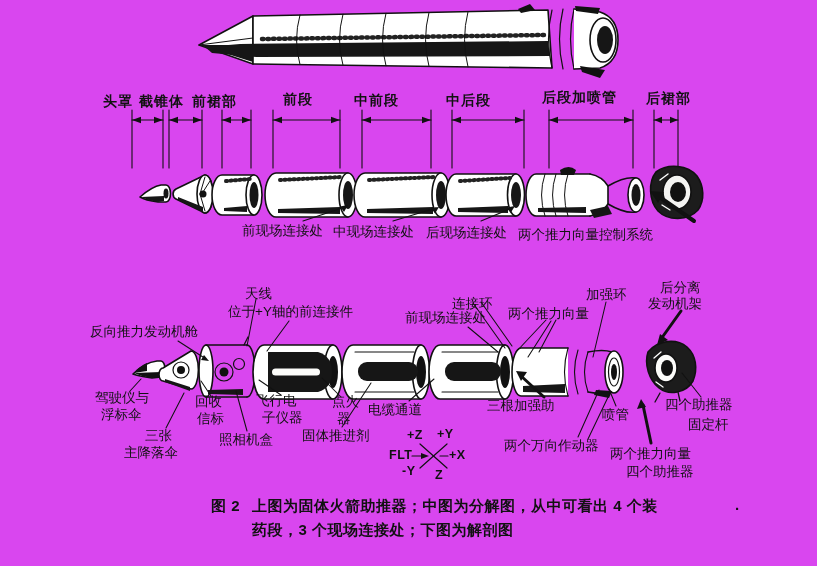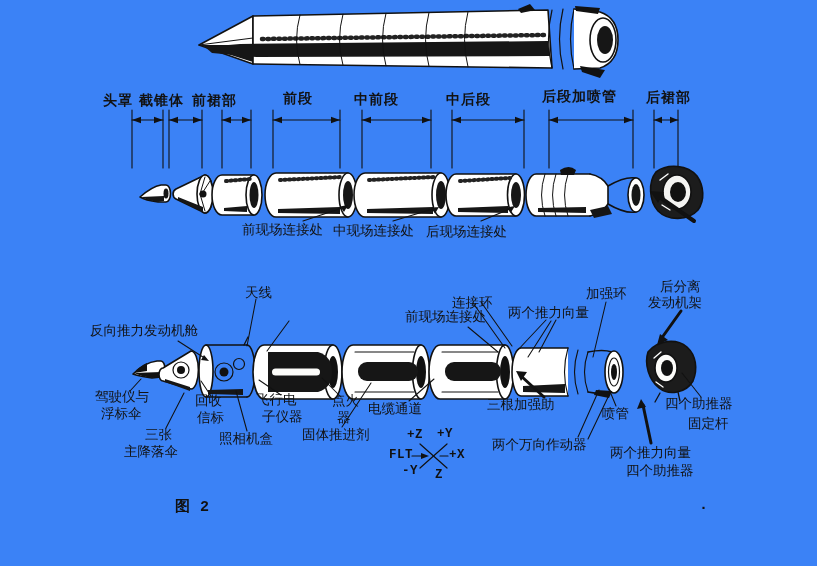--- a/index.html
+++ b/index.html
@@ -1,25 +1,25 @@
 <!DOCTYPE html>
 <html><head>
 <meta charset="utf-8">
 <style>
   html,body{margin:0;padding:0;background:#e8e8e6;}
   .page{
     position:relative;width:817px;height:566px;margin:0 auto;
-    background:#3b82f6;overflow:hidden;
-    font-family:Liberation Mono, monospace;color:#111;
+    background:#d946ef;overflow:hidden;
+    font-family:Liberation Sans, sans-serif;color:#111;
   }
   svg.art{position:absolute;left:0;top:0;}
   .lbl{position:absolute;font-size:13.5px;line-height:1.2;white-space:nowrap;color:#121212;}
   .dim{font-size:14px;font-weight:600;letter-spacing:1px;}
   .ax{position:absolute;font-size:12.5px;font-weight:600;letter-spacing:.5px;white-space:nowrap;}
-  .cap{position:absolute;font-size:15px;font-weight:600;letter-spacing:.5px;white-space:nowrap;}
+  .cap{position:absolute;font-size:15px;font-weight:600;letter-spacing:.5px;white-space:nowrap;margin-left:36px;}
 </style>
 </head>
 <body>
 
 <div class="page">
 
 <svg class="art" width="817" height="566" viewBox="0 0 817 566" fill="none" stroke="#111" stroke-width="1.6" stroke-linecap="round" stroke-linejoin="round">
 
   <g>
     <path d="M199,45 L253,16 L253,64 Z" fill="#fff"></path>
@@ -258,22 +258,24 @@
   <div class="lbl dim" style="left:192px;top:93px">前裙部</div>
   <div class="lbl dim" style="left:283px;top:91px">前段</div>
   <div class="lbl dim" style="left:354px;top:92px">中前段</div>
   <div class="lbl dim" style="left:446px;top:92px">中后段</div>
   <div class="lbl dim" style="left:542px;top:89px">后段加喷管</div>
   <div class="lbl dim" style="left:646px;top:90px">后裙部</div>
 
   <div class="lbl" style="left:242px;top:223px">前现场连接处</div>
   <div class="lbl" style="left:333px;top:224px">中现场连接处</div>
   <div class="lbl" style="left:426px;top:225px">后现场连接处</div>
+  <div class="lbl" style="left:518px;top:227px">两个推力向量控制系统</div>
 
   <div class="lbl" style="left:245px;top:286px">天线</div>
+  <div class="lbl" style="left:228px;top:304px">位于+Y轴的前连接件</div>
   <div class="lbl" style="left:90px;top:324px">反向推力发动机舱</div>
   <div class="lbl" style="left:452px;top:296px">连接环</div>
   <div class="lbl" style="left:405px;top:310px">前现场连接处</div>
   <div class="lbl" style="left:508px;top:306px">两个推力向量</div>
   <div class="lbl" style="left:586px;top:287px">加强环</div>
   <div class="lbl" style="left:660px;top:280px">后分离</div>
   <div class="lbl" style="left:648px;top:296px">发动机架</div>
 
   <div class="lbl" style="left:95px;top:390px">驾驶仪与</div>
   <div class="lbl" style="left:101px;top:407px">浮标伞</div>
@@ -283,28 +285,30 @@
   <div class="lbl" style="left:124px;top:445px">主降落伞</div>
   <div class="lbl" style="left:219px;top:432px">照相机盒</div>
   <div class="lbl" style="left:256px;top:393px">飞行电</div>
   <div class="lbl" style="left:262px;top:410px">子仪器</div>
   <div class="lbl" style="left:332px;top:394px">点火</div>
   <div class="lbl" style="left:337px;top:411px">器</div>
   <div class="lbl" style="left:302px;top:428px">固体推进剂</div>
   <div class="lbl" style="left:368px;top:402px">电缆通道</div>
   <div class="lbl" style="left:487px;top:398px">三根加强助</div>
   <div class="lbl" style="left:602px;top:407px">喷管</div>
-  <div class="lbl" style="left:492px;top:438px">两个万向作动器</div>
+  <div class="lbl" style="left:504px;top:438px">两个万向作动器</div>
   <div class="lbl" style="left:610px;top:446px">两个推力向量</div>
   <div class="lbl" style="left:626px;top:464px">四个助推器</div>
   <div class="lbl" style="left:665px;top:397px">四个助推器</div>
   <div class="lbl" style="left:688px;top:417px">固定杆</div>
 
   <div class="ax" style="left:407px;top:428px">+Z</div>
   <div class="ax" style="left:437px;top:427px">+Y</div>
   <div class="ax" style="left:389px;top:448px">FLT</div>
   <div class="ax" style="left:449px;top:448px">+X</div>
   <div class="ax" style="left:402px;top:464px">-Y</div>
   <div class="ax" style="left:435px;top:468px">Z</div>
 
   <div class="cap" style="left:175px;top:497px">图 2</div>
+  <div class="cap" style="left:216px;top:497px">上图为固体火箭助推器；中图为分解图，从中可看出 4 个装</div>
+  <div class="cap" style="left:216px;top:521px">药段，3 个现场连接处；下图为解剖图</div>
   <div class="cap" style="left:699px;top:500px">·</div>
 </div>
 
 </body></html>

